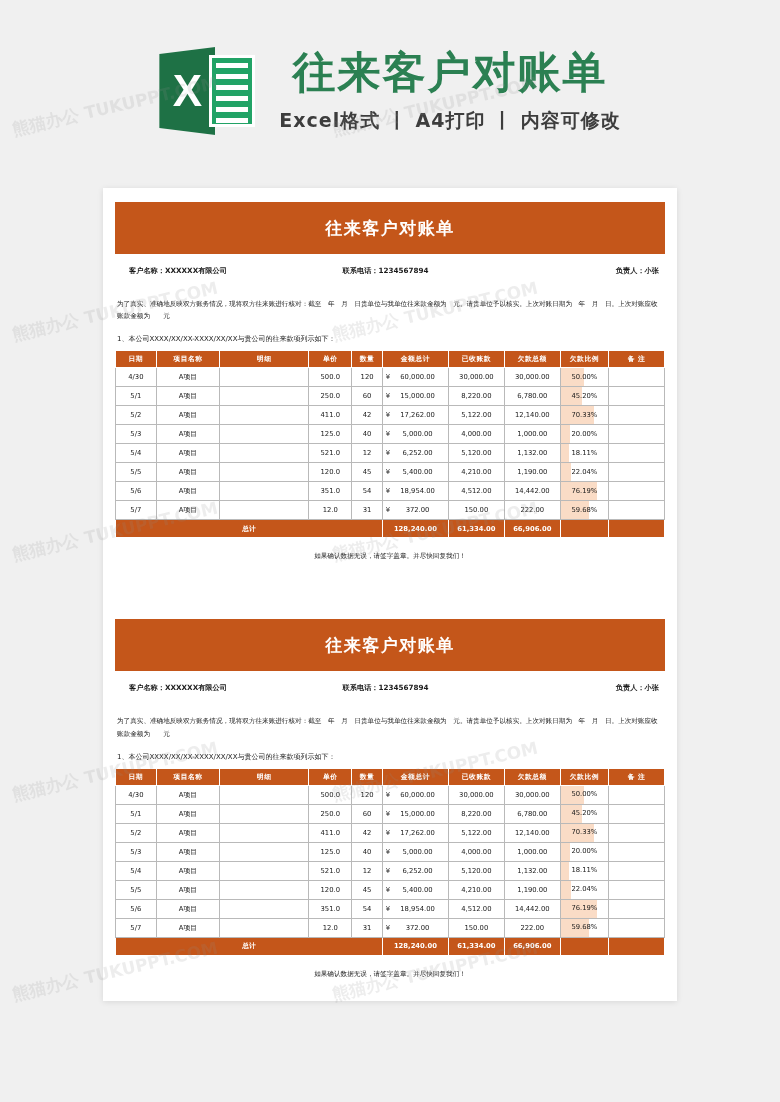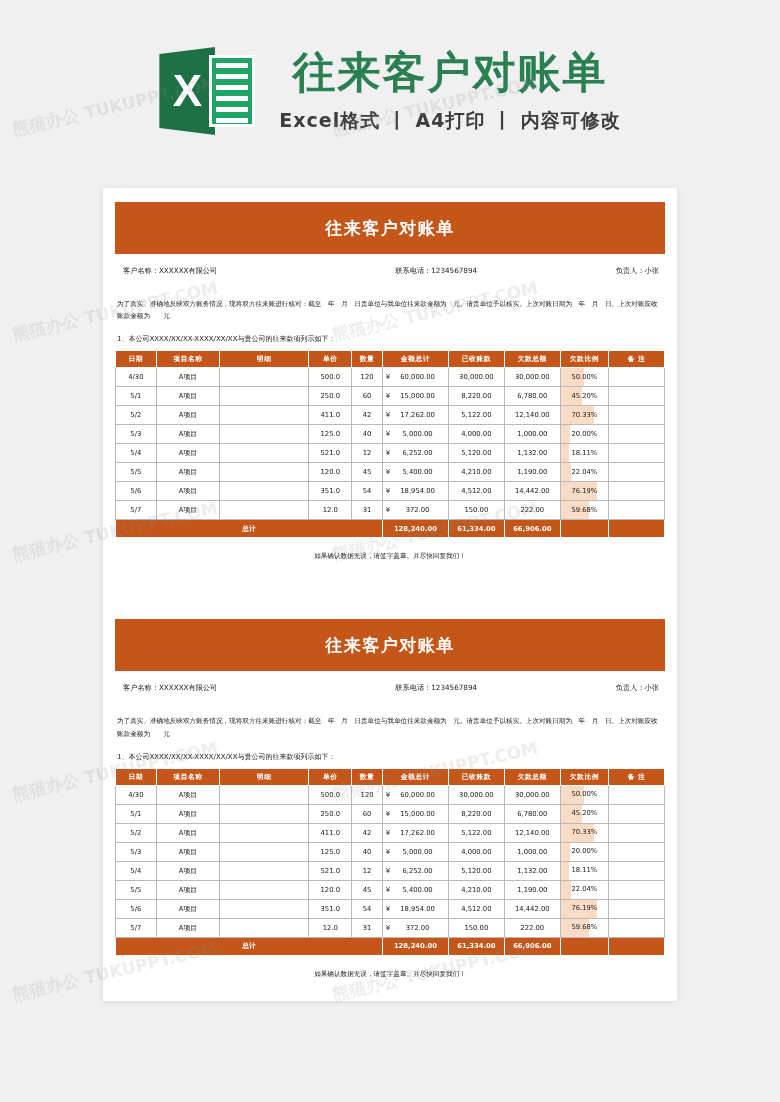--- a/index.html
+++ b/index.html
@@ -111,27 +111,28 @@
   .doc-header-title {
     color: #ffffff;
     font-size: 17px;
     font-weight: bold;
     letter-spacing: 1.5px;
     font-family: "DejaVu Sans", sans-serif;
   }
 
   .meta-row {
     display: flex;
-    margin: 12px 2px 0 8px;
+    margin: 12px 2px 0 14px;
     font-size: 7.2px;
     color: #1a1a1a;
     font-family: "DejaVu Sans", sans-serif;
+    font-weight: bold;
   }
   .meta-a { width: 40%; }
-  .meta-b { width: 36%; text-align: center; }
+  .meta-b { width: 36%; }
   .meta-c { width: 24%; text-align: right; padding-right: 4px; }
 
   .intro {
     margin: 22px 2px 0 2px;
     font-size: 6.6px;
     line-height: 1.85;
     color: #1a1a1a;
     font-family: "DejaVu Sans", sans-serif;
   }
   .list-head {

